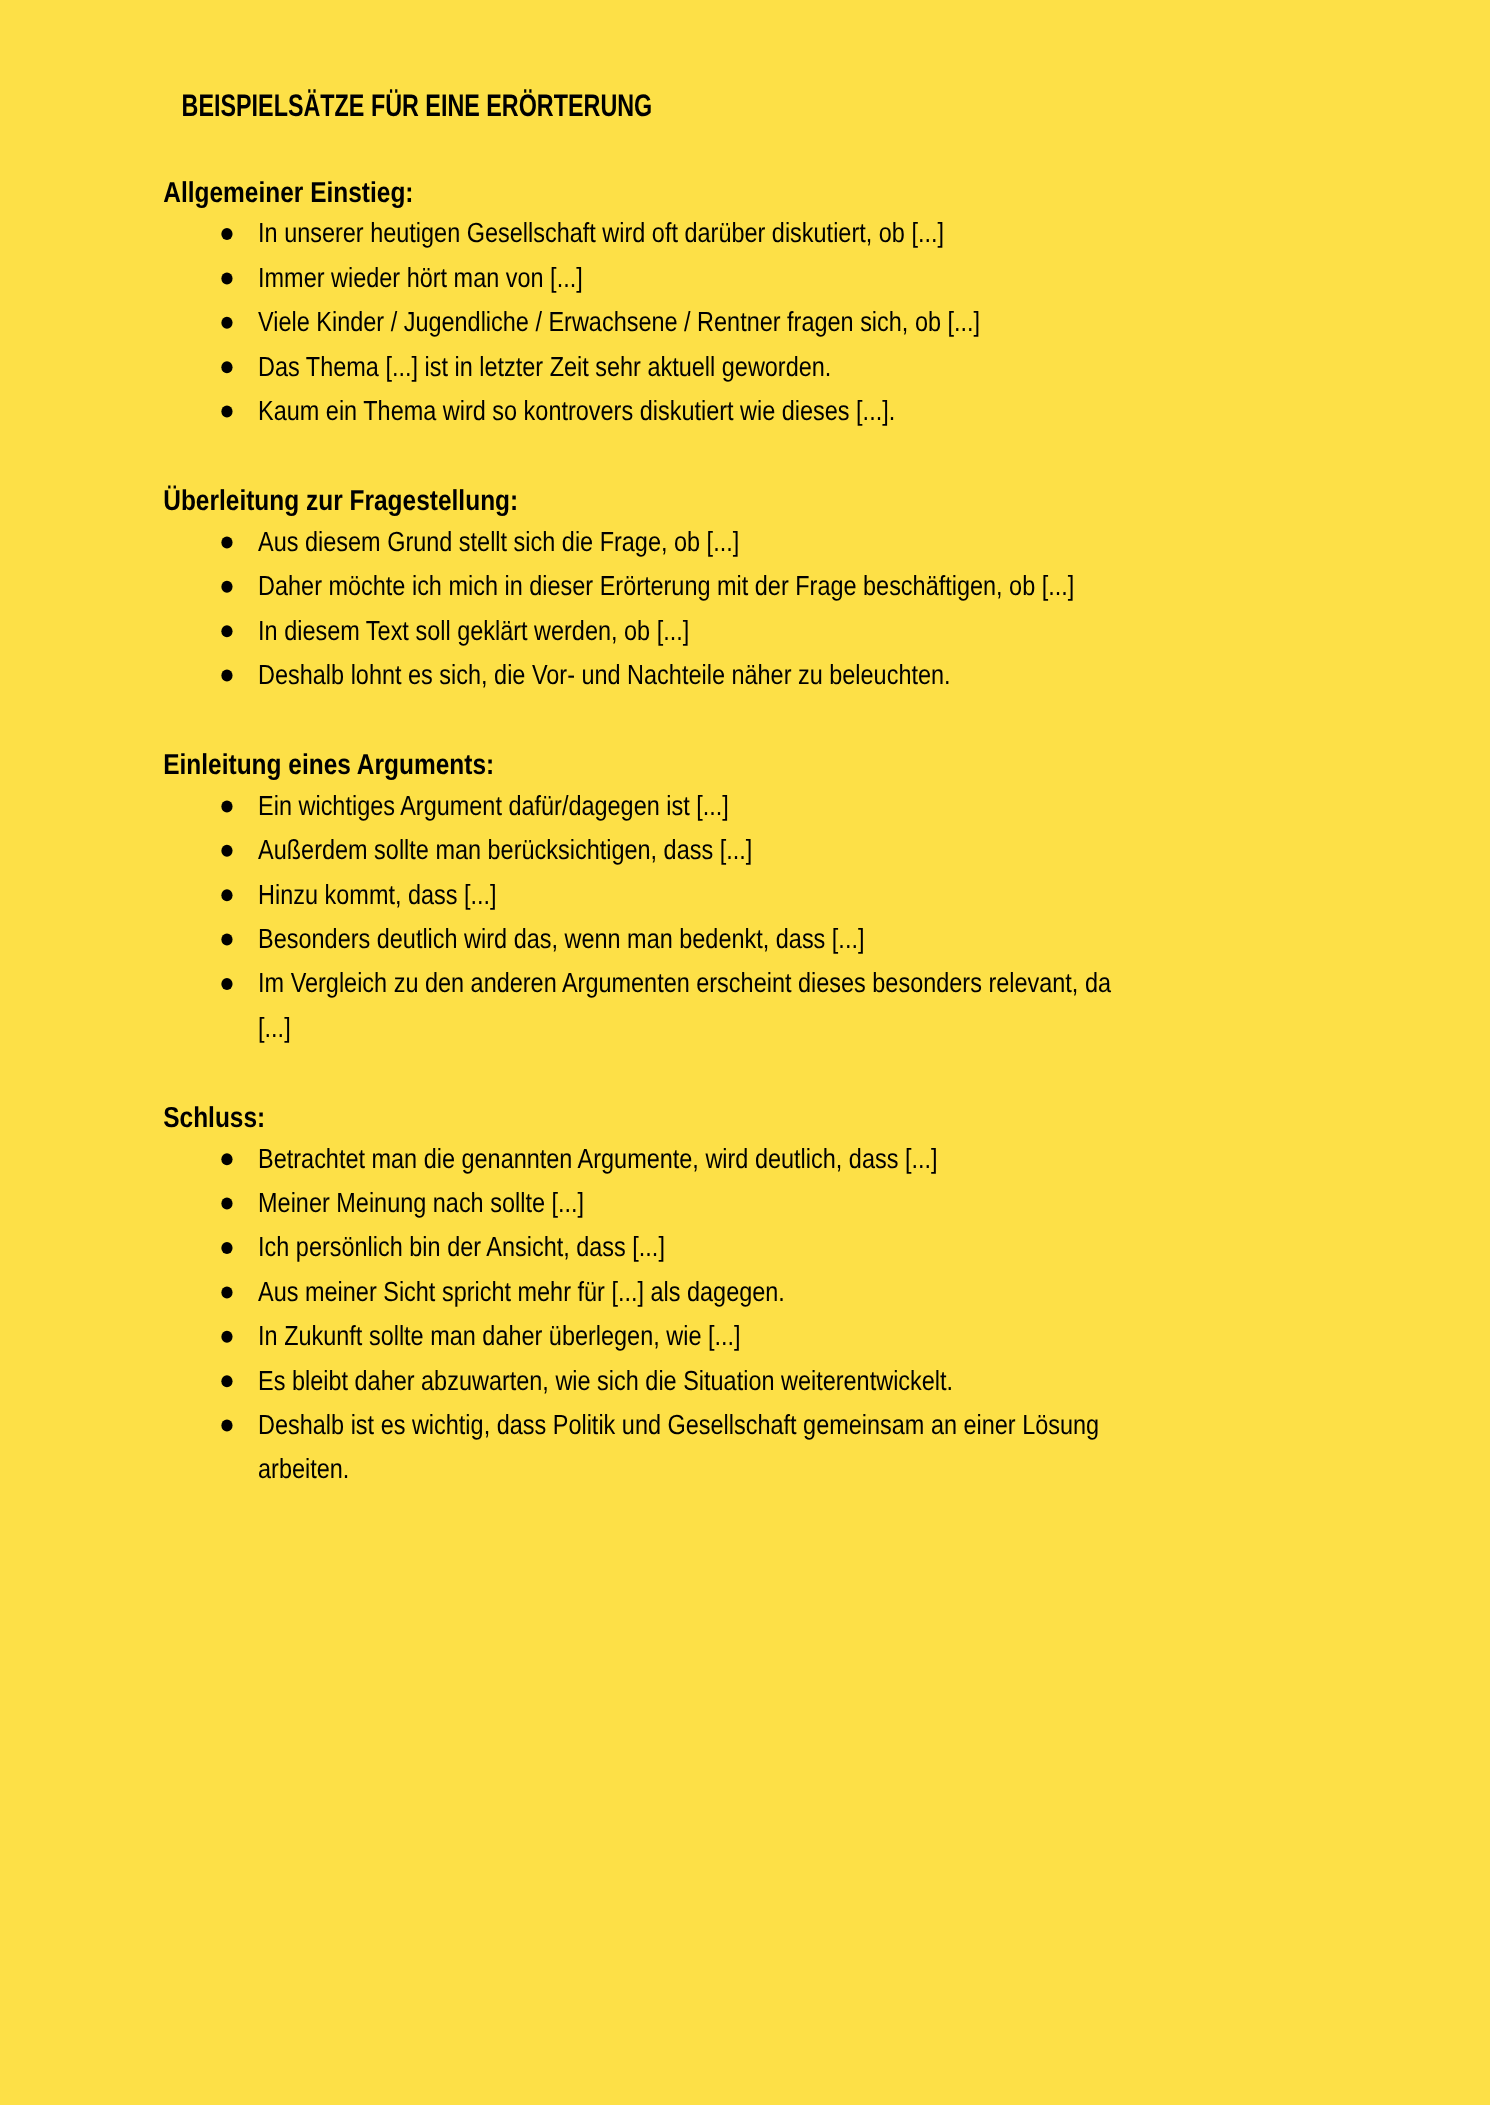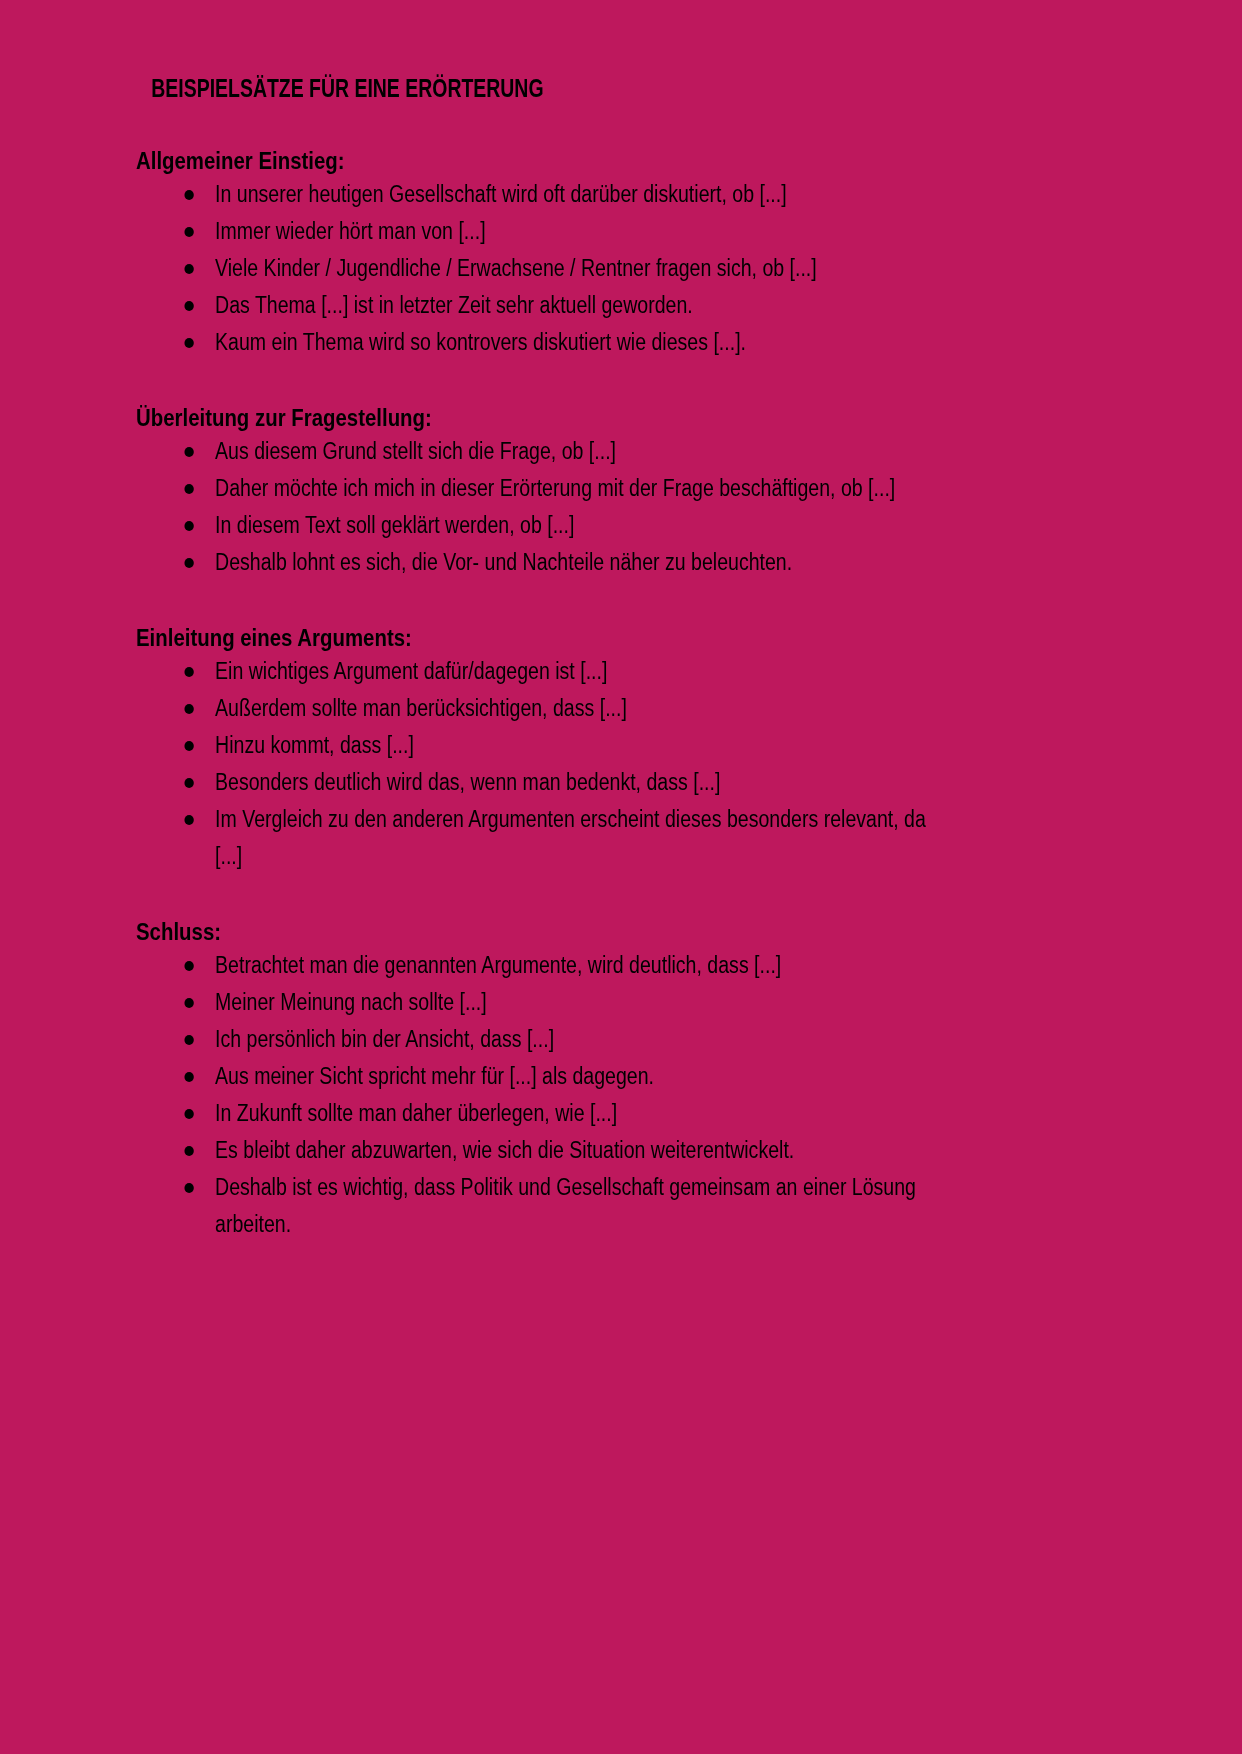--- a/index.html
+++ b/index.html
@@ -4,21 +4,21 @@
 <title>Beispielsätze für eine Erörterung</title>
 <style>
   html, body { margin: 0; padding: 0; }
   body {
     width: 1242px; height: 1754px;
     background: #ffffff;
     font-family: "Liberation Sans", sans-serif;
     color: #000000;
     overflow: hidden;
   }
-  .page { position: relative; width: 1242px; height: 1754px; background: #be185d; }
+  .page { position: relative; width: 1242px; height: 1754px; background: #fde047; }
   
   .content {
     position: absolute; left: 136px; top: 72px; width: 1141px;
     transform: scaleX(0.85); transform-origin: 0 0;
   }
   h1.doc-title {
     margin: 0 0 0 18px;
     font-size: 26px; line-height: 32px; font-weight: 700;
     white-space: nowrap;
   }

